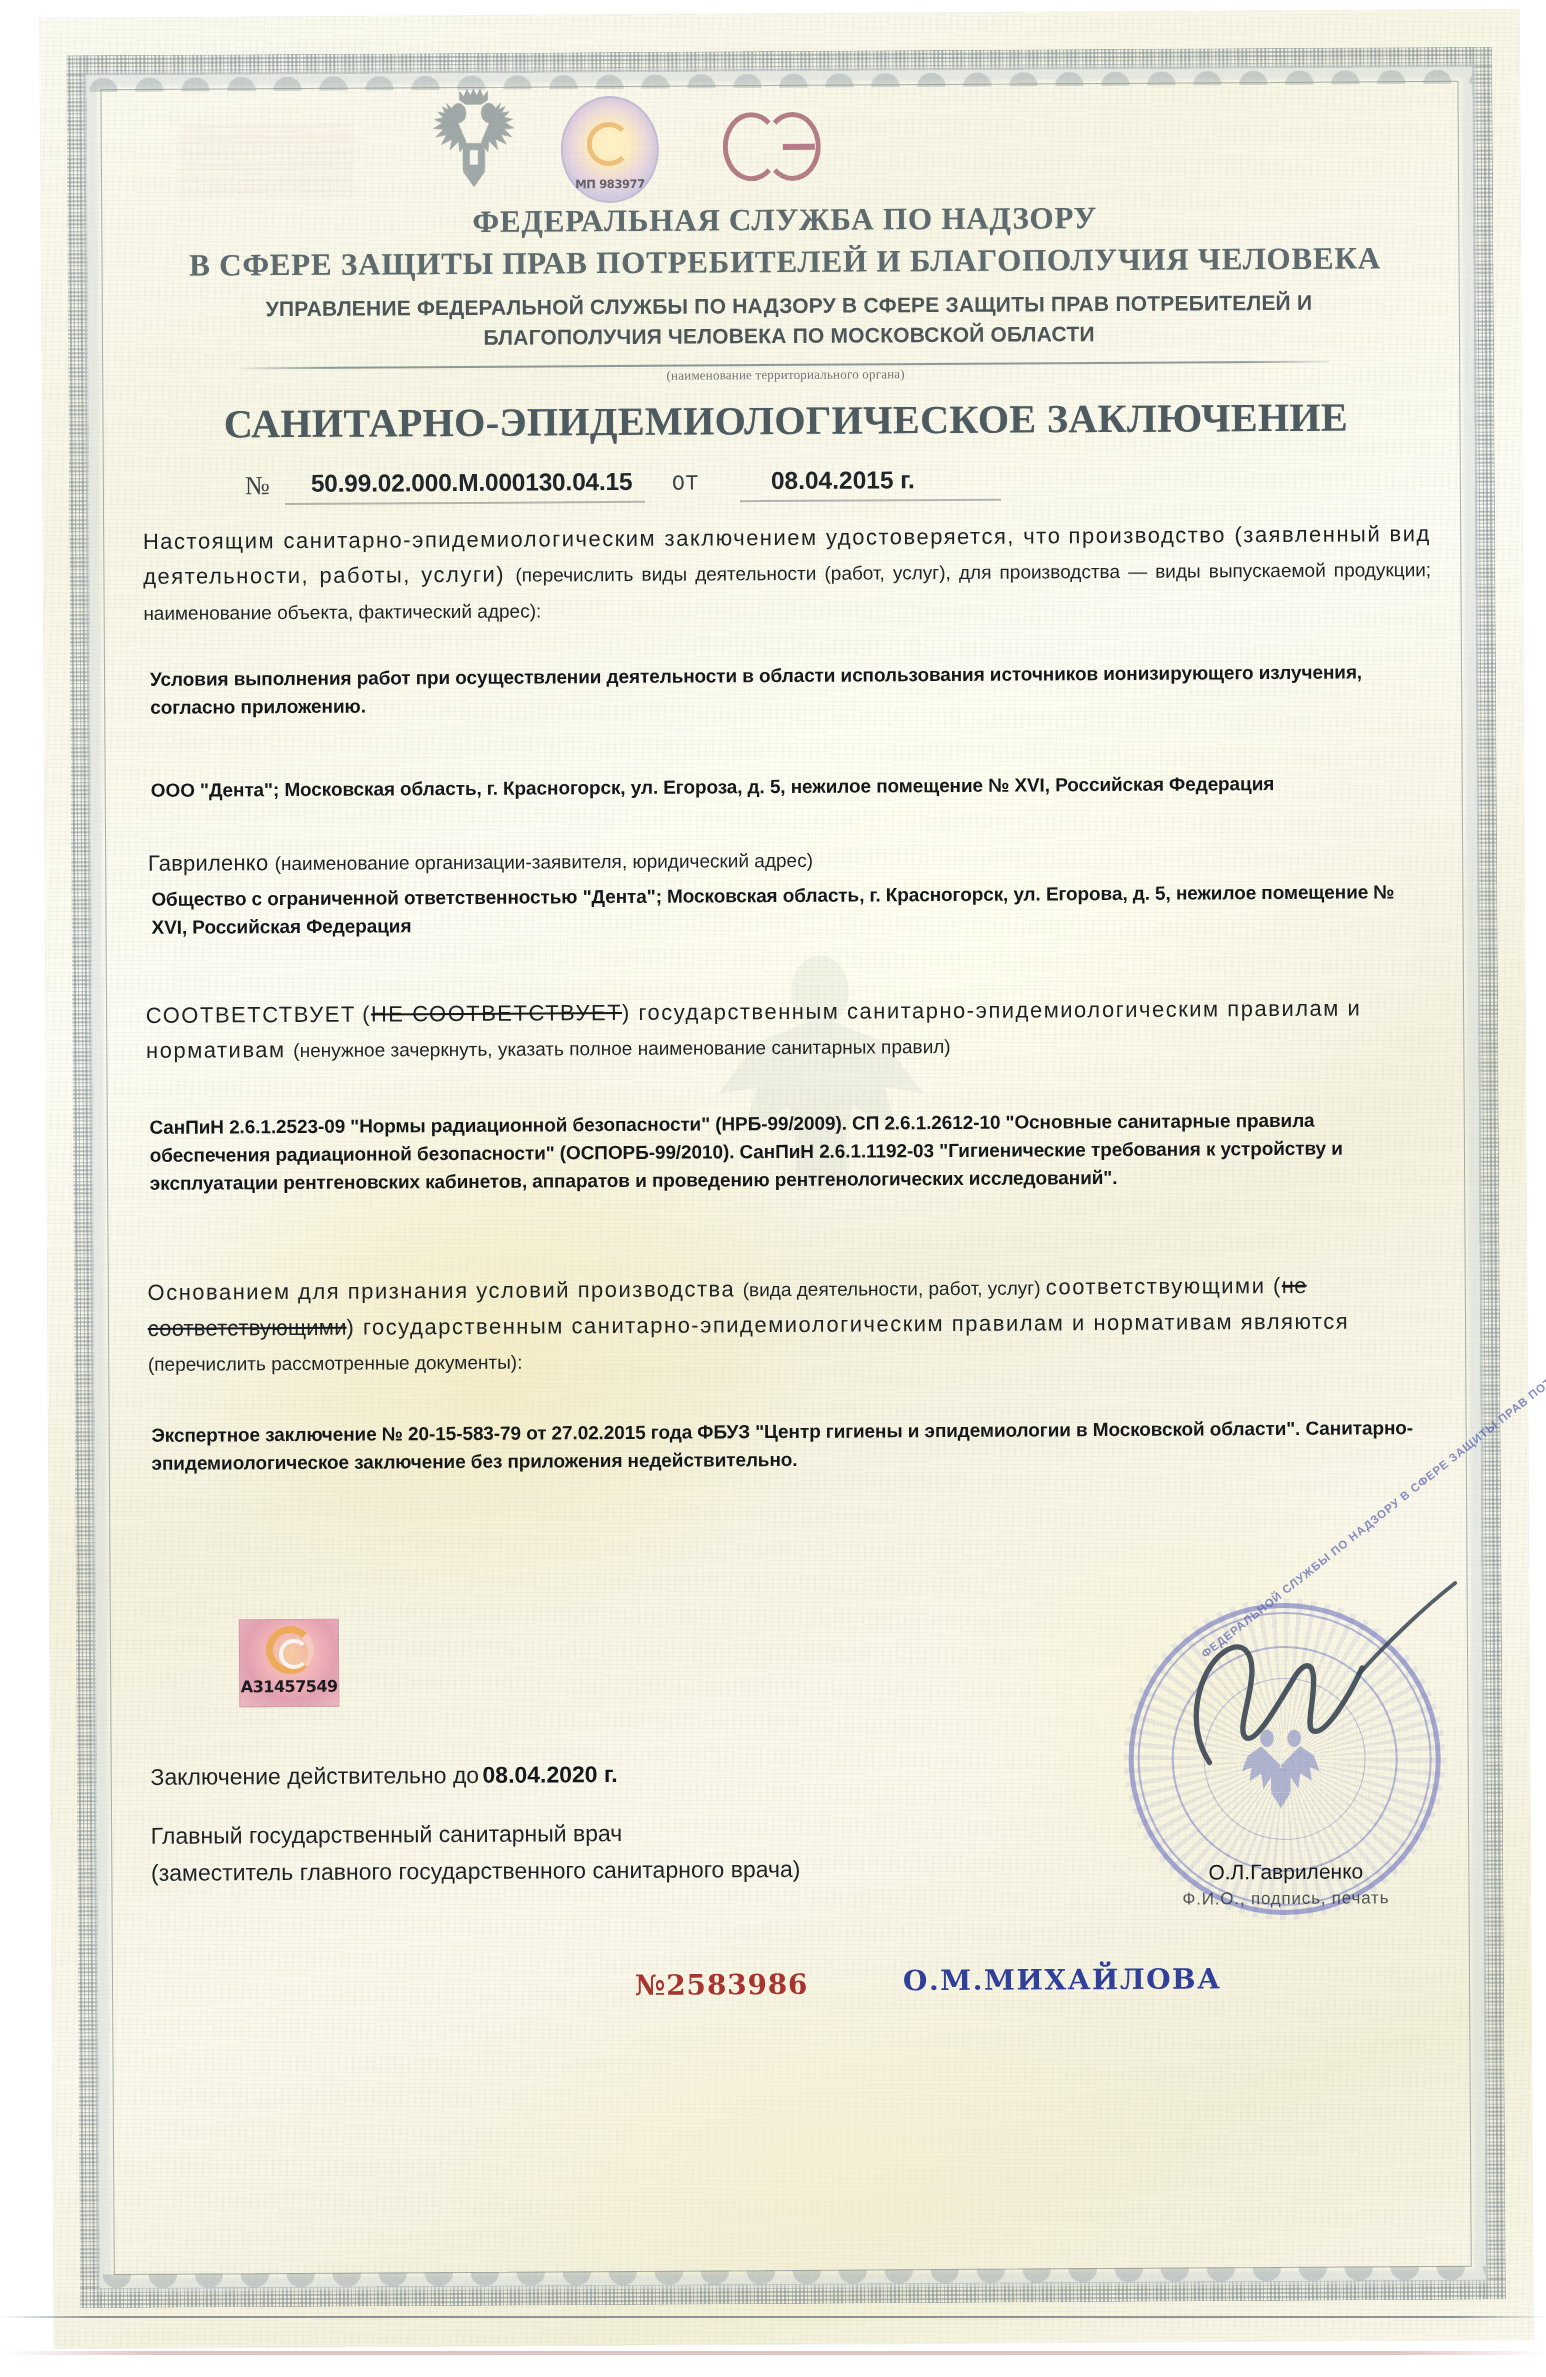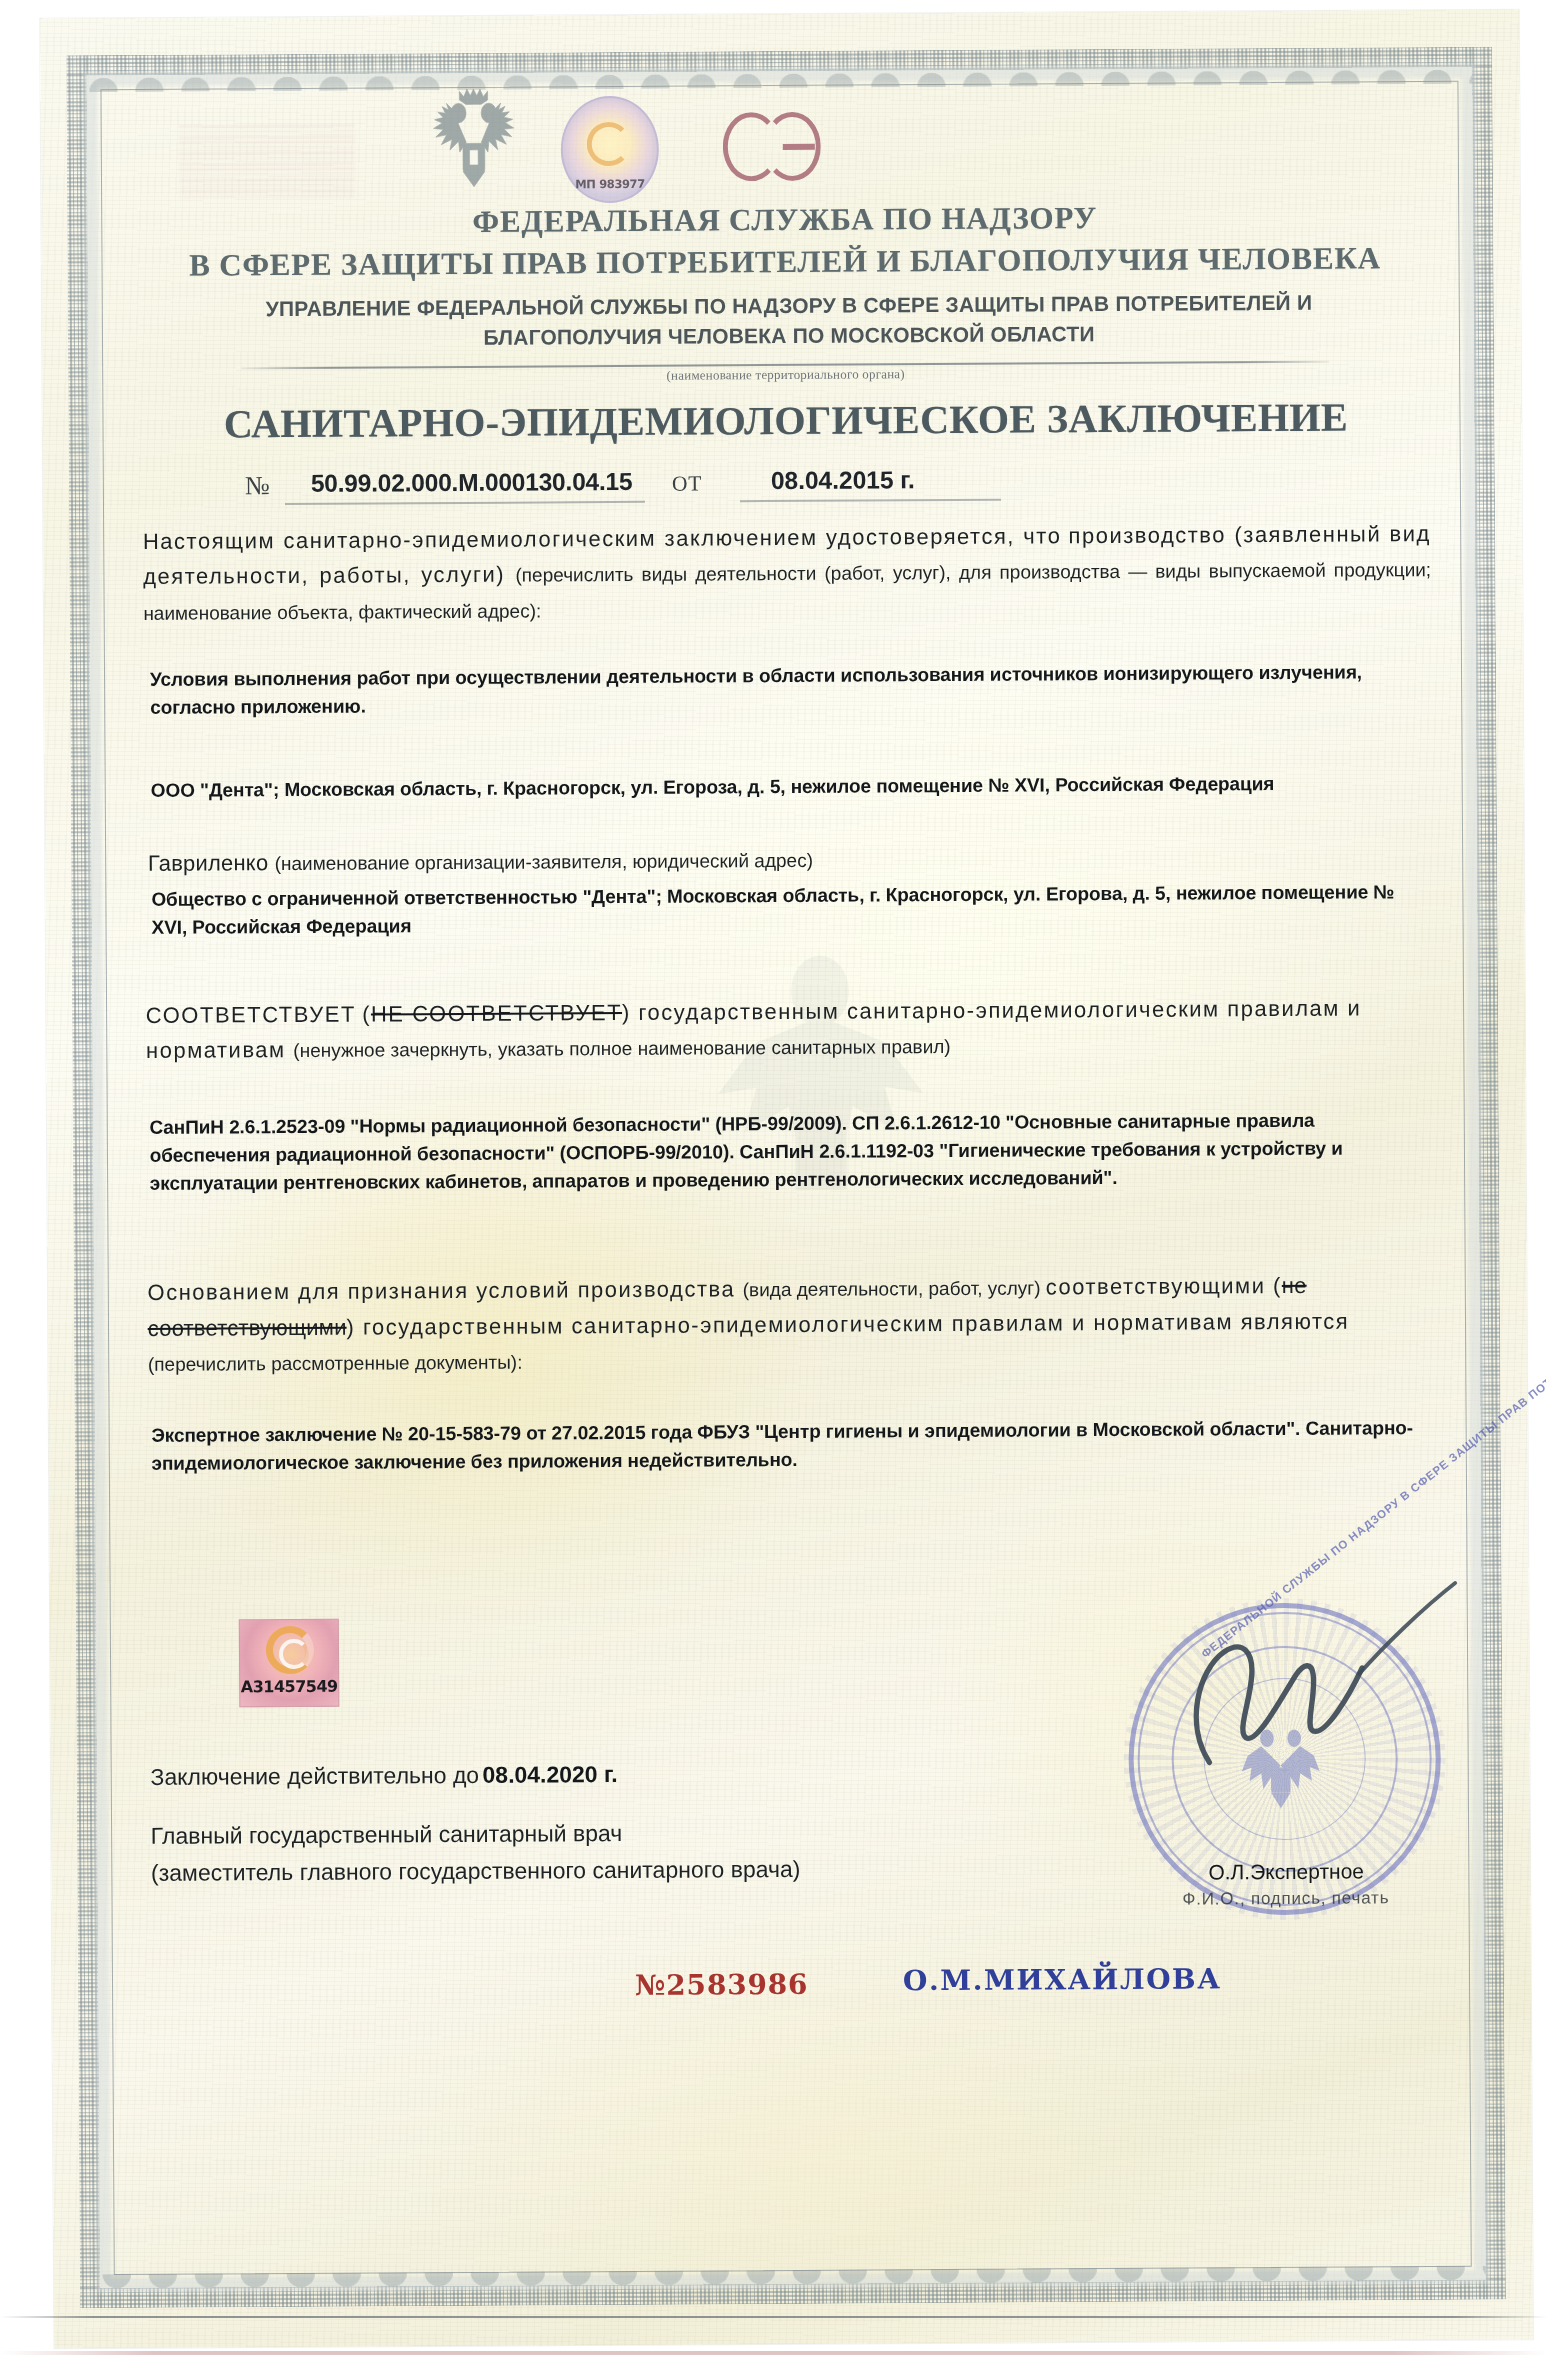--- a/index.html
+++ b/index.html
@@ -288,21 +288,21 @@
     font-size: 24.5px; font-weight: 700;
     letter-spacing: -0.2px;
     color: #20252a;
   }
   #num-rule-1 {
     position: absolute; left: 150px; top: 41px; width: 360px; height: 1.5px;
     background: rgba(120,128,132,0.55);
   }
   #ot-label {
     position: absolute; left: 537px; top: 12.3px;
-    font-family: Liberation Serif, serif;
+    font-family: Liberation Mono, monospace;
     font-size: 21.5px; color: #3a4246; letter-spacing: 0.8px;
   }
   #date-value {
     position: absolute; left: 636px; top: 7.7px;
     font-family: "Liberation Sans", sans-serif;
     font-size: 24.5px; font-weight: 700;
     color: #20252a;
   }
   #num-rule-2 {
     position: absolute; left: 605px; top: 41px; width: 261px; height: 1.5px;
@@ -670,21 +670,21 @@
         <div class="stamp-ring-text">
           <span style="transform: rotate(-128deg) translate(138px) rotate(90deg);">ФЕДЕРАЛЬНОЙ СЛУЖБЫ ПО НАДЗОРУ В СФЕРЕ ЗАЩИТЫ ПРАВ ПОТРЕБИТЕЛЕЙ</span>
         </div>
       </div>
 
       <svg id="signature" viewBox="0 0 460 330">
         <path d="M92 240 C 60 190, 78 120, 112 96 C 136 80, 150 96, 148 126 C 146 160, 128 200, 140 208 C 154 218, 190 150, 206 126 C 216 112, 226 110, 228 126 C 232 154, 216 196, 228 200 C 244 206, 276 152, 292 118" fill="none" stroke="#3d4a56" stroke-width="7" stroke-linecap="round" stroke-linejoin="round" opacity="0.92"></path>
         <path d="M288 126 C 320 90, 370 42, 414 8" fill="none" stroke="#3d4a56" stroke-width="5" stroke-linecap="round" opacity="0.88"></path>
       </svg>
 
-      <div id="sig-name">О.Л.Экспертное</div>
+      <div id="sig-name">О.Л.Гавриленко</div>
       <div id="sig-caption">Ф.И.О., подпись, печать</div>
 
       <div id="serial-number">№2583986</div>
       <div id="signer-surname">О.М.МИХАЙЛОВА</div>
 
     </div>
   </div>
 
   <div id="scan-edge"></div>
   <div id="scan-edge2"></div>

